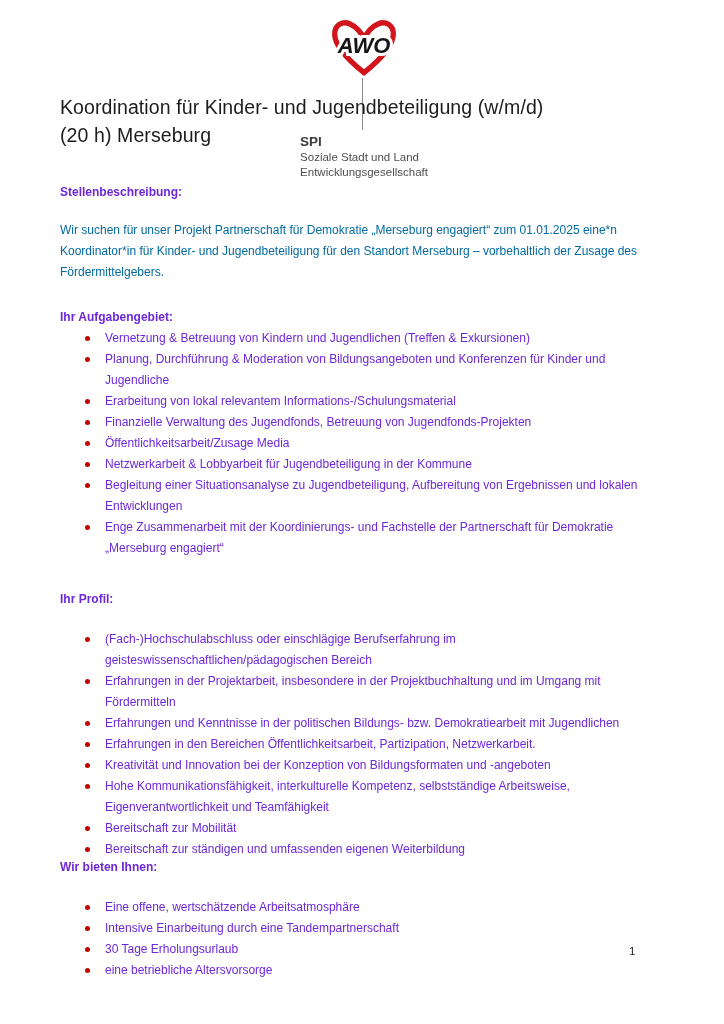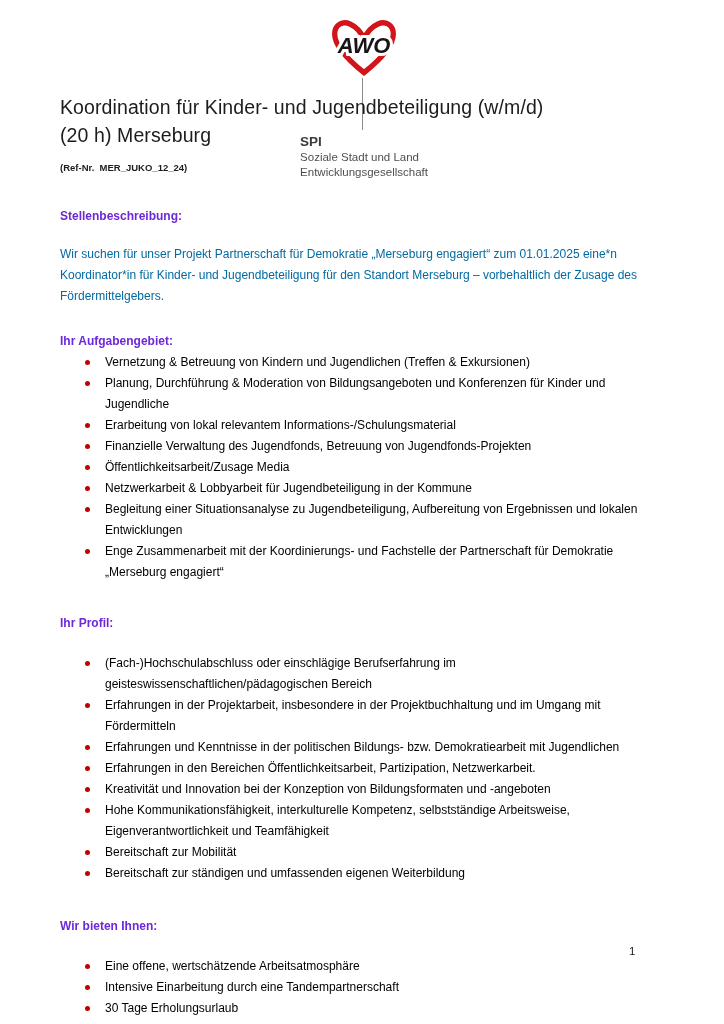--- a/index.html
+++ b/index.html
@@ -65,40 +65,40 @@
   
   .sec-heading {
     font-size: 12px;
     font-weight: bold;
     color: #6d28d9;
     line-height: 15px;
   }
   .h-stellen { margin-top: 36px; }
   .h-aufgaben { margin-top: 27px; }
   .h-profil { margin-top: 33px; }
-  .h-bieten { margin-top: 35px; }
+  .h-bieten { }
 
   .body-par {
     margin-top: 20px;
     font-size: 12px;
     line-height: 21px;
     color: #0369a1;
   }
 
   ul.bullets {
     list-style: none;
     margin-top: 3px;
   }
   ul.bullets.gap { margin-top: 22px; }
   ul.bullets li {
     position: relative;
     padding-left: 45px;
     font-size: 12px;
     line-height: 21px;
-    color: #000000;
+    color: #6d28d9;
   }
   ul.bullets li::before {
     content: "";
     position: absolute;
     left: 25px;
     top: 8px;
     width: 5px;
     height: 5px;
     border-radius: 50%;
     background: #c00000;
@@ -131,21 +131,20 @@
       <div class="spi-sub">Soziale Stadt und Land</div>
       <div class="spi-sub">Entwicklungsgesellschaft</div>
     </div>
   </div>
 
   <h1 class="doc-title">
     <span>Koordination für Kinder- und Jugendbeteiligung (w/m/d)</span><br>
     <span>(20 h) Merseburg</span>
   </h1>
 
-  <div class="ref-line">(Ref-Nr.  MER_JUKO_12_24)</div>
 
   <div class="sec-heading h-stellen">Stellenbeschreibung:</div>
   <p class="body-par">Wir suchen für unser Projekt Partnerschaft für Demokratie „Merseburg engagiert“ zum 01.01.2025 eine*n Koordinator*in für Kinder- und Jugendbeteiligung für den Standort Merseburg – vorbehaltlich der Zusage des Fördermittelgebers.</p>
 
   <div class="sec-heading h-aufgaben">Ihr Aufgabengebiet:</div>
   <ul class="bullets">
     <li>Vernetzung &amp; Betreuung von Kindern und Jugendlichen (Treffen &amp; Exkursionen)</li>
     <li>Planung, Durchführung &amp; Moderation von Bildungsangeboten und Konferenzen für Kinder und Jugendliche</li>
     <li>Erarbeitung von lokal relevantem Informations-/Schulungsmaterial</li>
     <li>Finanzielle Verwaltung des Jugendfonds, Betreuung von Jugendfonds-Projekten</li>

